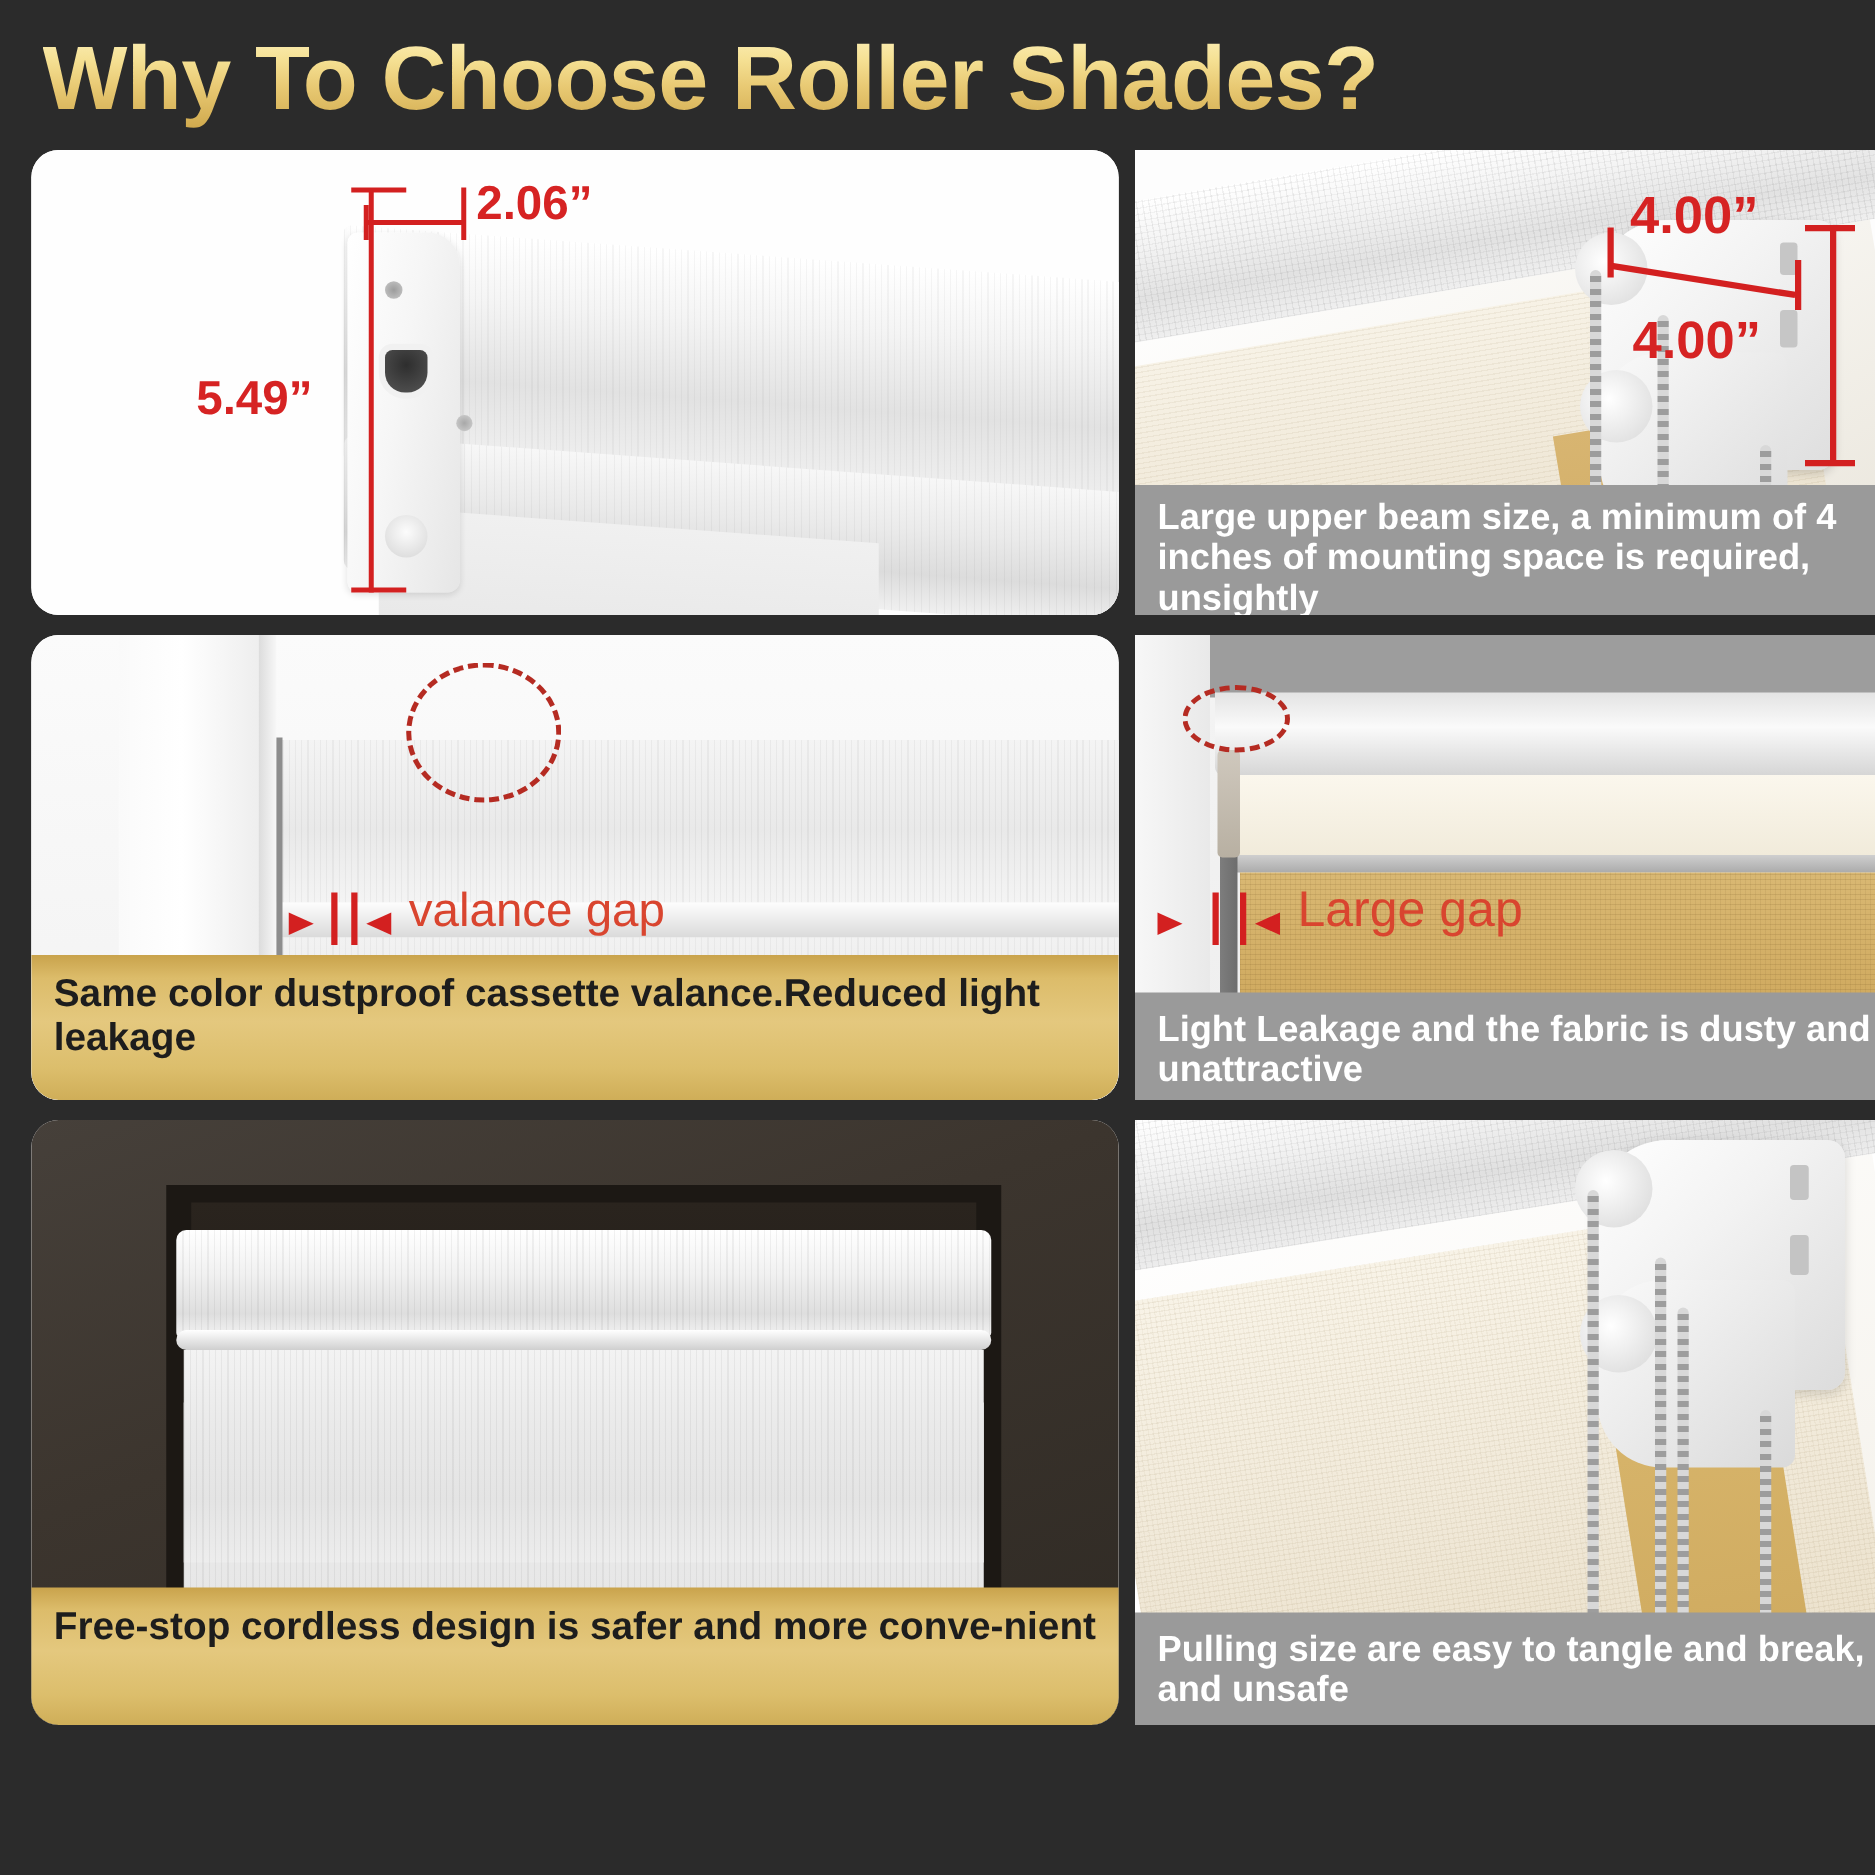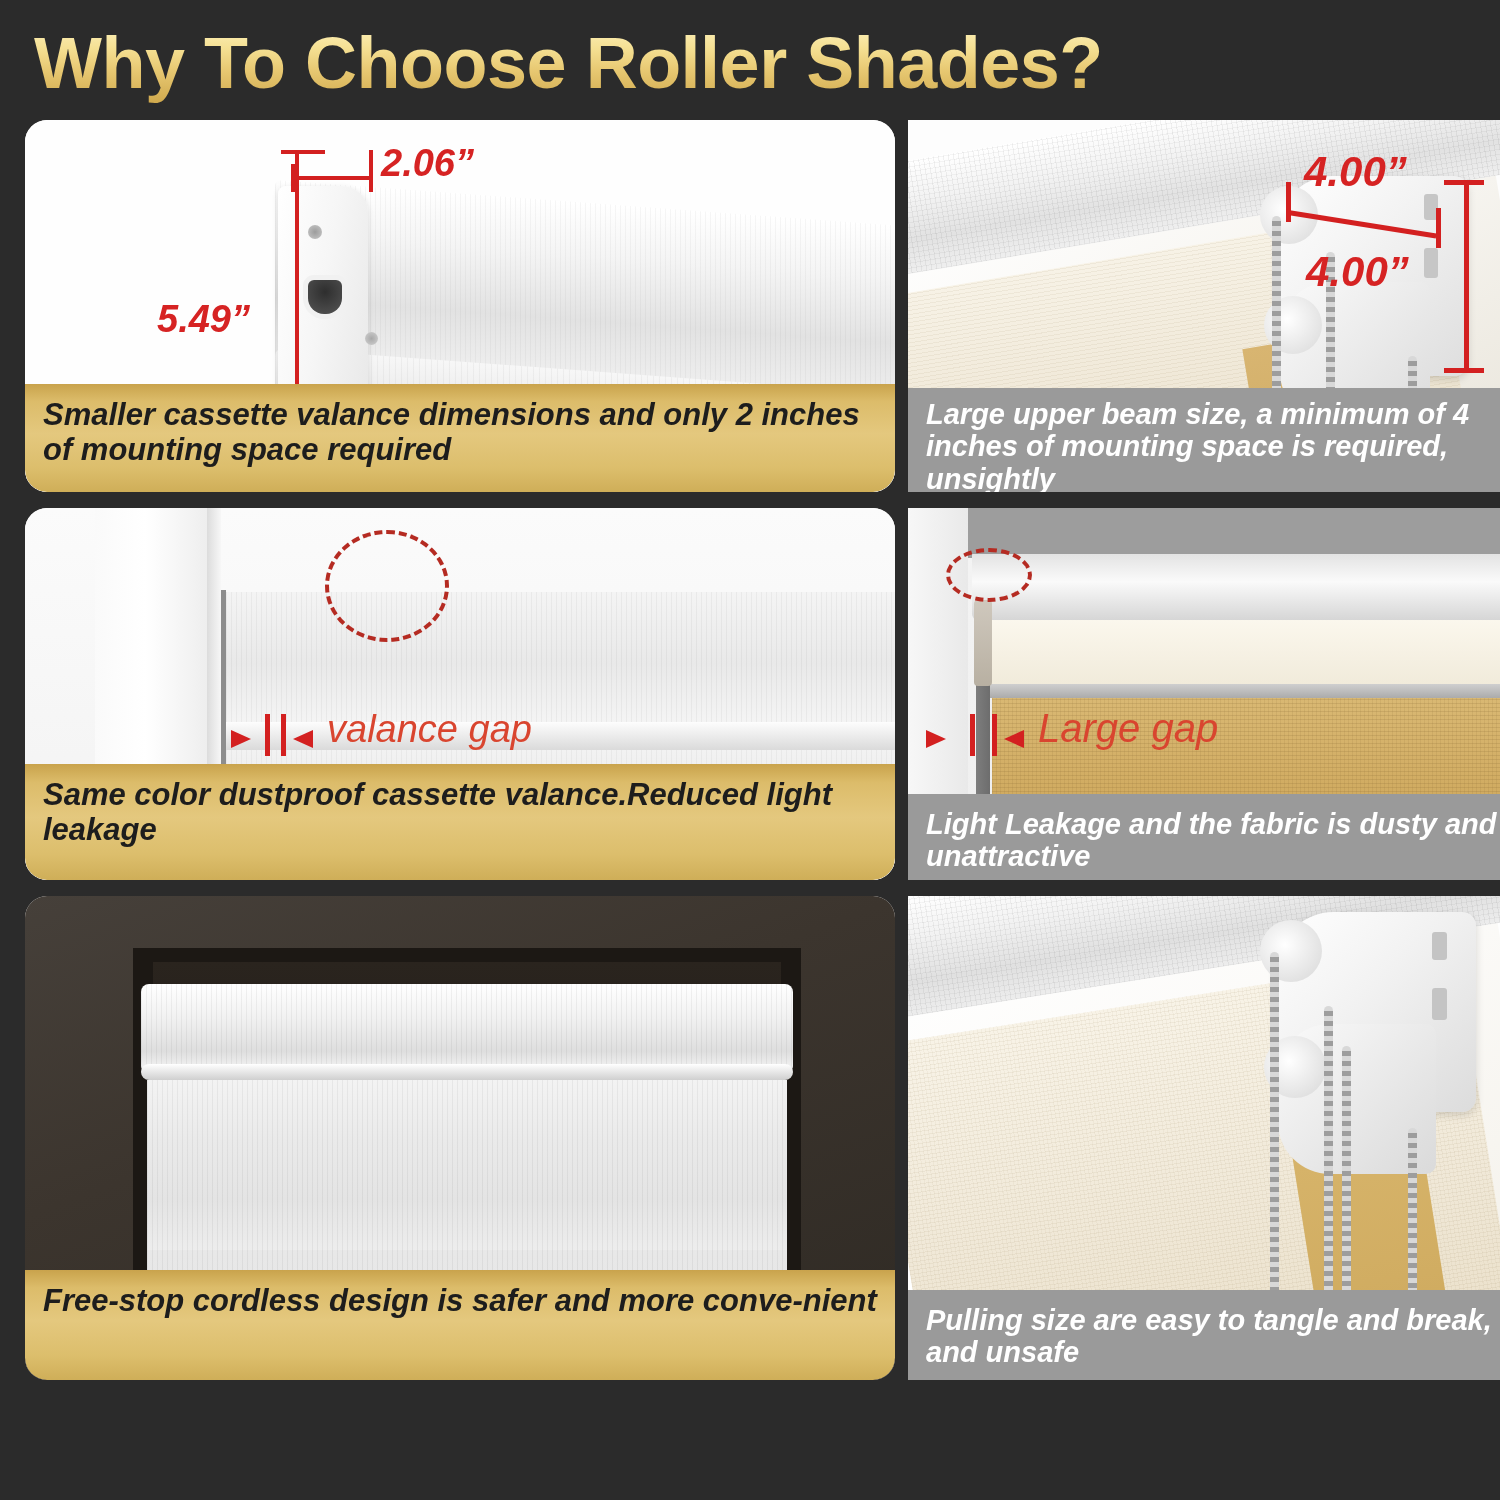--- a/index.html
+++ b/index.html
@@ -15,21 +15,21 @@
   .title {
     position:absolute; left:34px; top:22px;
     font-size:72px; font-weight:bold; letter-spacing:-0.5px;
     background:linear-gradient(180deg,#fdf2c0 0%,#f5e093 32%,#e8c973 58%,#cfa84c 100%);
     -webkit-background-clip:text; background-clip:text;
     -webkit-text-fill-color:transparent; color:#e2c069;
     white-space:nowrap;
   }
 
   
-  .panel { position:absolute; overflow:hidden; background:#fff;font-style:italic; }
+  .panel { position:absolute; overflow:hidden; background:#fff; }
   .panel.left  { left:25px;  width:870px; border-radius:22px; }
   .panel.right { left:908px; width:648px; border-radius:0; }
   .row1 { top:120px; height:372px; }
   .row2 { top:508px; height:372px; }
   .row3 { top:896px; height:484px; }
 
   .photo { position:absolute; left:0; top:0; right:0; bottom:0; overflow:hidden; }
 
   
   .cap {
@@ -267,21 +267,20 @@
       <div class="dimline" style="left:268px; top:56px; width:78px; height:4px;"></div>
       <div class="dimline" style="left:266px; top:44px; width:4px; height:28px;"></div>
       <div class="dimline" style="left:344px; top:30px; width:4px; height:42px;"></div>
       <div class="dimtxt" style="left:356px; top:22px; font-size:38px;">2.06”</div>
 
       <div class="dimline" style="left:270px; top:32px; width:4px; height:322px;"></div>
       <div class="dimline" style="left:256px; top:30px; width:44px; height:4px;"></div>
       <div class="dimline" style="left:256px; top:350px; width:44px; height:4px;"></div>
       <div class="dimtxt" style="left:132px; top:178px; font-size:38px;">5.49”</div>
     </div>
-    <div class="cap gold r1">Smaller cassette valance dimensions and only 2 inches of mounting space required</div>
   </div>
 
   <div class="panel right row1">
     <div class="photo">
       <div class="p2bg"></div>
       <div class="p2-white"></div>
       <div class="p2-cream"></div>
       <div class="p2-tan"></div>
       <div class="p2-tube"></div>
       <div class="p2-bracket"></div>

